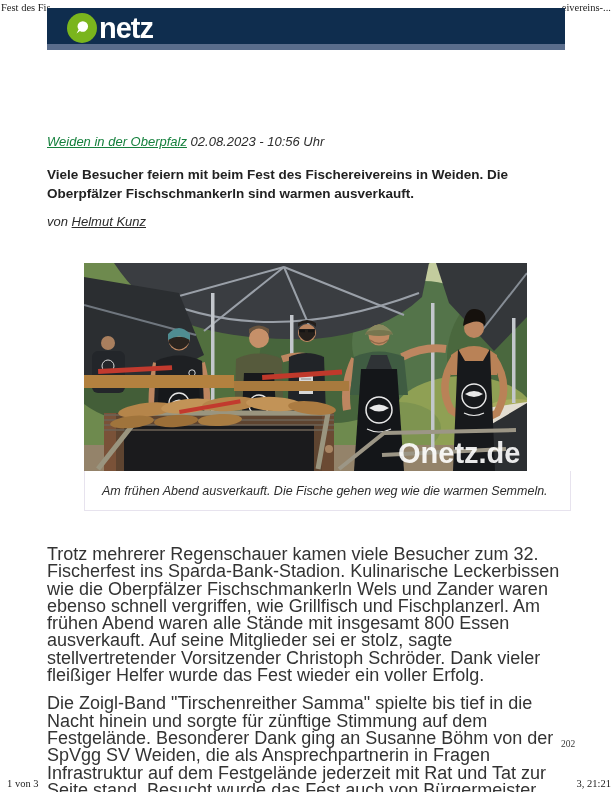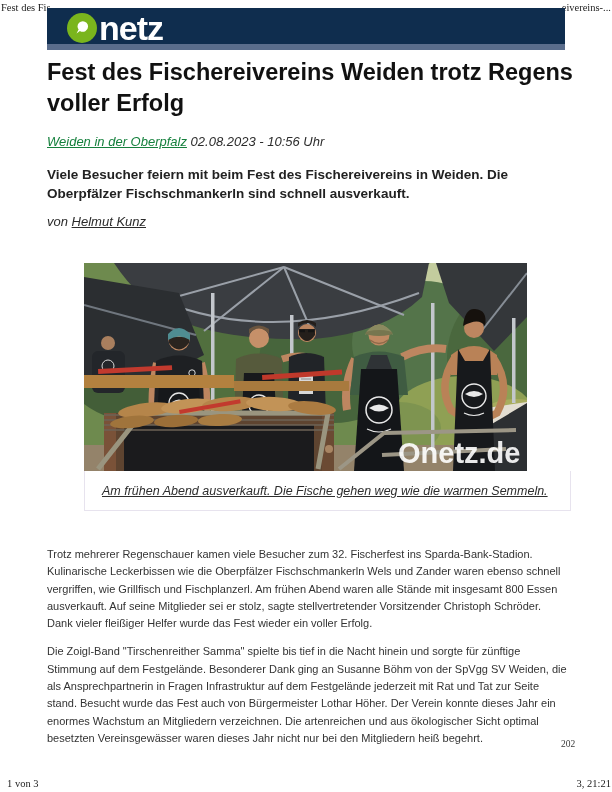--- a/index.html
+++ b/index.html
@@ -17,21 +17,21 @@
   .pa-bottom-left{bottom:3px;left:1px;padding-left:6px;}
   .pa-bottom-right{bottom:3px;right:1px;}
   
   .site-header{
     position:absolute;top:8px;left:47px;width:518px;height:42px;
     background:#0f2d4e;z-index:2;
   }
   .header-strip{position:absolute;left:0;bottom:0;width:100%;height:6px;background:#5a6d8c;}
   .logo{position:absolute;left:20px;top:5px;display:flex;align-items:center;}
   .logo-text{
-    color:#ffffff;font-weight:bold;font-size:34px;letter-spacing:-1px;
+    color:#ffffff;font-weight:bold;font-size:29px;letter-spacing:-1px;
     line-height:30px;margin-left:2px;
   }
   
   .article-title{
     position:absolute;top:57px;left:47px;width:535px;
     font-size:23.5px;font-weight:700;line-height:31px;color:#111111;margin:0;
   }
   .meta-line{
     position:absolute;top:134px;left:47px;width:520px;
     font-size:13px;font-style:italic;color:#2b2b2b;
@@ -47,26 +47,26 @@
   }
   .author-link{text-decoration:underline;color:#2b2b2b;cursor:pointer;}
   
   .figure{position:absolute;top:263px;left:84px;width:487px;}
   .photo{display:block;width:443px;height:208px;}
   .caption-box{
     border-left:1px solid #e7e3ee;border-right:1px solid #e7e3ee;border-bottom:1px solid #e7e3ee;
     padding:12px 16px 10px 17px;
   }
   .caption,.credit{
-    font-size:12.5px;font-style:italic;line-height:17px;color:#2d2d2d;margin:0;text-decoration:underline;
+    font-size:12.5px;font-style:italic;line-height:17px;color:#2d2d2d;margin:0;
   }
   .credit{margin-top:15px;}
   
   .body-text{position:absolute;top:546px;left:47px;width:521px;color:#333333;}
-  .body-text p{font-size:11px;line-height:17.3px;margin:0 0 11px 0;}
+  .body-text p{font-size:18px;line-height:17.3px;margin:0 0 11px 0;}
   .margin-note{
     position:absolute;top:739px;left:561px;
     font-family:"Liberation Serif",serif;font-size:9.5px;color:#3a3a3a;text-align:center;
   }
 </style>
 </head>
 <body>
 
 <div class="page">
 
@@ -79,28 +79,27 @@
         <svg width="30" height="30" viewBox="0 0 30 30">
           <circle cx="15" cy="15" r="15" fill="#7ab51d"></circle>
           <path d="M10.5,13.5 a5.3,5.3 0 1 1 10.6,0 a5.3,5.3 0 0 1 -8.2,4.4 L9.5,20.5 L11.6,16.4 A5.3,5.3 0 0 1 10.5,13.5 Z" fill="#ffffff"></path>
         </svg>
       </span>
       <span class="logo-text">netz</span>
     </div>
     <div class="header-strip"></div>
   </div>
 
-  <h1 class="article-title">Fest des Fischereivereins Weiden trotz Regens voller Erfolg</h1>
 
   <div class="meta-line">
     <span class="meta-link">Weiden in der Oberpfalz</span>
     <span>02.08.2023 - 10:56 Uhr</span>
   </div>
 
-  <p class="lead">Viele Besucher feiern mit beim Fest des Fischereivereins in Weiden. Die Oberpfälzer Fischschmankerln sind schnell ausverkauft.</p>
+  <p class="lead">Viele Besucher feiern mit beim Fest des Fischereivereins in Weiden. Die Oberpfälzer Fischschmankerln sind warmen ausverkauft.</p>
 
   <div class="byline">
     <span>von</span>
     <span class="author-link">Helmut Kunz</span>
   </div>
 
   <figure class="figure" style="margin:0">
     <svg class="photo" viewBox="0 0 443 208" role="img">
 
       <rect x="0" y="0" width="443" height="208" fill="#6e8a4e"></rect>

